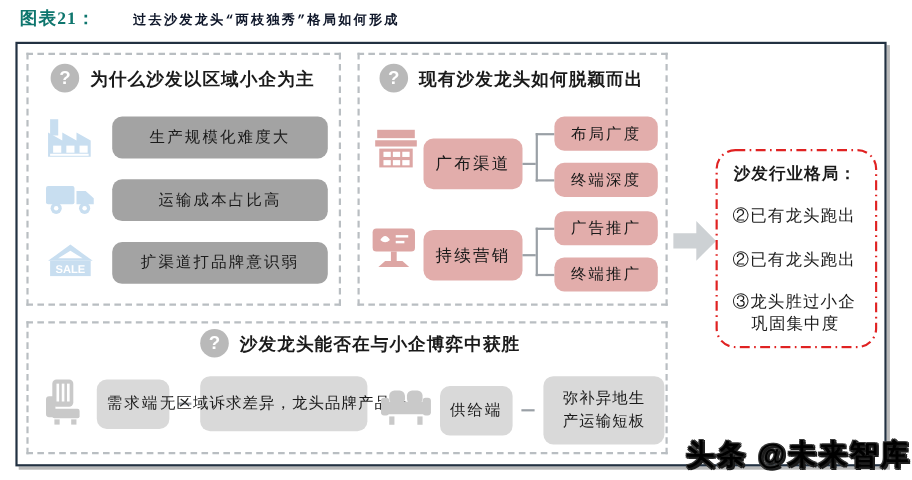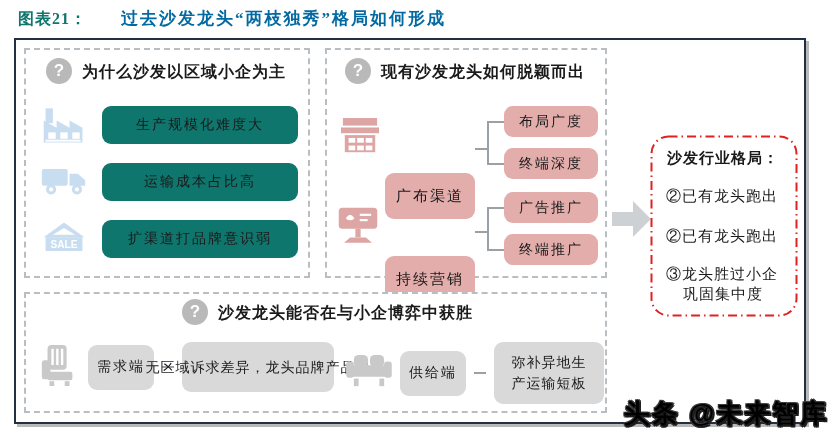--- a/index.html
+++ b/index.html
@@ -5,47 +5,47 @@
   html,body{margin:0;padding:0;}
   body{
     width:829px;height:436px;position:relative;background:#ffffff;
     font-family:"Liberation Serif","DejaVu Serif",serif;color:#1a1a1a;
     overflow:hidden;
   }
   *{box-sizing:border-box;}
   
   .title-row{position:absolute;left:18px;top:7px;display:flex;gap:34px;align-items:baseline;}
   .title-label{color:#0f766e;font-weight:bold;font-size:16px;letter-spacing:1px;}
-  .title-text{color:#0369a1;font-weight:bold;font-size:17px;letter-spacing:2px;}
+  .title-text{color:#0f172a;font-weight:bold;font-size:12px;letter-spacing:2px;font-family:Liberation Mono, monospace;}
   
   .main-box{position:absolute;left:14px;top:38px;width:792px;height:386px;
     border:2px solid #223142;background:#ffffff;box-shadow:3px 3px 0 #b9b9b9;}
   
   .panel{position:absolute;border:2px dashed #b9bec2;background:#ffffff;}
   .panel-left{left:24px;top:48px;width:286px;height:230px;}
   .panel-mid{left:325px;top:48px;width:282px;height:230px;}
   .panel-bottom{left:24px;top:292px;width:583px;height:121px;}
   
   .qm{position:absolute;width:26px;height:26px;border-radius:50%;background:#b9b9b9;
     color:#fff;font-weight:bold;font-size:17px;line-height:26px;text-align:center;
     font-family:"Liberation Sans",sans-serif;}
   .hdr{position:absolute;font-weight:bold;font-size:16px;letter-spacing:1px;white-space:nowrap;}
   
   .pill{display:flex;align-items:center;justify-content:center;border-radius:9px;
     font-size:14px;letter-spacing:2px;white-space:nowrap;}
-  .pill-blue{background:#0f766e;}
+  .pill-blue{background:#a3a3a3;}
   .pill-pink{background:#e2adab;}
   .pill-gray{background:#d9d9d9;}
   
   .l-row{position:absolute;left:12px;display:flex;align-items:center;gap:14px;}
   .l-row .pill{width:196px;height:38px;}
   .icon-box{width:50px;display:flex;justify-content:flex-end;align-items:center;}
   
   .abs{position:absolute;}
-  .pill-main{width:90px;height:46px;font-size:15px;margin-top:47px;}
+  .pill-main{width:90px;height:46px;font-size:15px;}
   .pill-branch{width:94px;height:31px;}
   .conn{position:absolute;background:#9aa0a6;}
   
   .b-row{position:absolute;display:flex;align-items:center;}
   .pill-side{width:66px;height:45px;}
   .pill-text{width:152px;height:50px;flex-direction:row;line-height:21px;letter-spacing:1px;}
   .pill-text2{width:110px;height:62px;flex-direction:column;line-height:21px;letter-spacing:1px;}
   .dash-conn{width:12px;height:2px;background:#9aa0a6;margin:0 0;}
   
   .result-box{position:absolute;left:650px;top:135px;width:148px;height:182px;}

